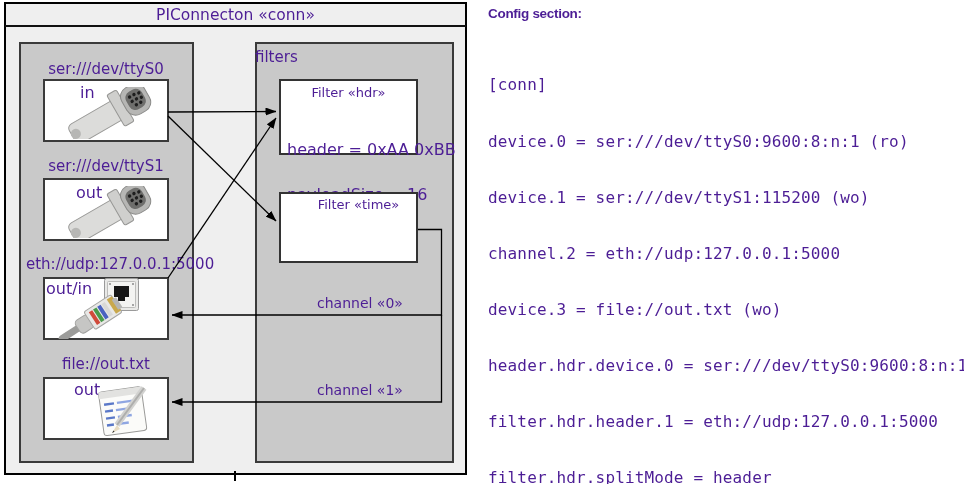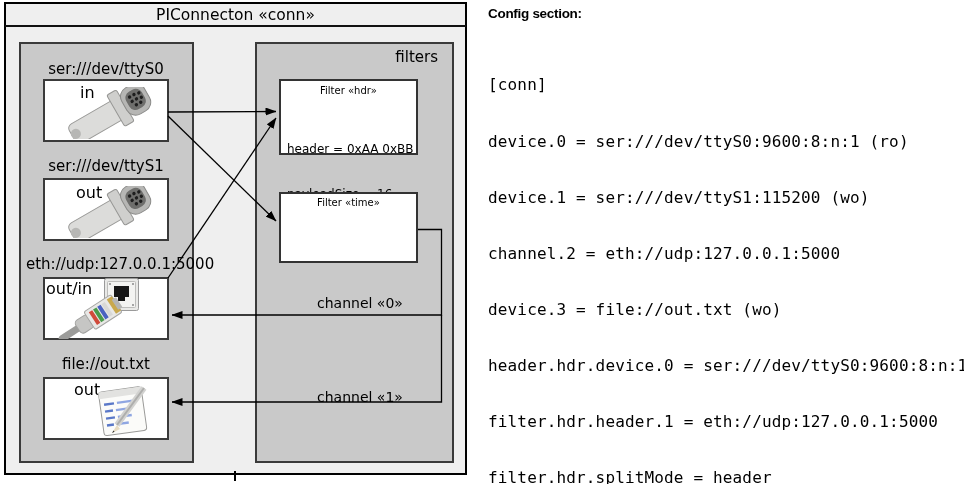--- a/index.html
+++ b/index.html
@@ -1,18 +1,18 @@
 <!DOCTYPE html>
 <html><head>
 <meta charset="utf-8">
 <style>
   html,body { margin:0; padding:0; background:#ffffff; }
   .stage {
     position:relative; width:964px; height:484px; background:#ffffff;
-    font-family:"DejaVu Sans","Liberation Sans",sans-serif; color:#000000;
+    font-family:"DejaVu Sans","Liberation Sans",sans-serif; color:#4c1d95;
     overflow:hidden;
   }
   .abs { position:absolute; box-sizing:border-box; }
 
   
   .outer-frame {
     left:4px; top:2px; width:463px; height:473px;
     background:#efefef; border:2px solid #000000;
   }
   .diagram-title {
@@ -21,30 +21,30 @@
   }
   .title-sep { left:5px; top:25px; width:461px; height:2px; background:#101010; }
   .bottom-notch { left:234px; top:471px; width:2px; height:10px; background:#000; }
 
   .panel {
     background:#c9c9c9; border:2px solid #3a3a3a;
   }
   .panel-devices { left:19px; top:42px; width:175px; height:421px; }
   .panel-filters { left:255px; top:42px; width:199px; height:421px; }
   .filters-label {
-    left:255px; top:48px; width:183px; text-align:right; font-size:15px;
+    left:255px; top:48px; width:183px; text-align:left; font-size:15px;
   }
 
   .dev-label { font-size:15px; text-align:center; white-space:nowrap; }
   .dev-box { background:#ffffff; border:2px solid #3a3a3a; width:126px; height:63px; }
   .port-label { font-size:16px; line-height:17px; white-space:nowrap; }
 
   .filter-box { background:#ffffff; border:2px solid #333333; width:139px; }
-  .filter-title { width:139px; text-align:center; font-size:10px; white-space:nowrap; }
-  .filter-props { font-size:12px; line-height:15px; white-space:pre; }
+  .filter-title { width:139px; text-align:center; font-size:13px; white-space:nowrap; }
+  .filter-props { font-size:16px; line-height:15px; white-space:pre; }
 
   .channel-label { width:100px; font-size:14px; white-space:nowrap; }
 
   .lines-layer { left:0; top:0; pointer-events:none; }
 
   
   .config-heading {
     left:488px; top:6px; font-size:13.5px; font-weight:bold; letter-spacing:-0.3px;
     font-family:"Liberation Sans","DejaVu Sans",sans-serif;
   }
@@ -155,24 +155,24 @@
   </svg>
 
   <div class="abs filter-box" style="left:279px; top:79px; height:76px;"></div>
   <div class="abs filter-title" style="left:279px; top:85px;">Filter «hdr»</div>
   <div class="abs filter-props" style="left:287px; top:112px;">
     <div>header = 0xAA 0xBB</div>
     <div>payloadSize = 16</div>
   </div>
 
   <div class="abs filter-box" style="left:279px; top:192px; height:71px;"></div>
-  <div class="abs filter-title" style="left:279px; top:197px;">Filter «time»</div>
+  <div class="abs filter-title" style="left:289px; top:197px;">Filter «time»</div>
 
   <div class="abs channel-label" style="left:317px; top:295px;">channel «0»</div>
-  <div class="abs channel-label" style="left:317px; top:382px;margin-top:7px;">channel «1»</div>
+  <div class="abs channel-label" style="left:317px; top:382px;">channel «1»</div>
 
   <svg class="abs lines-layer" width="964" height="484" viewBox="0 0 964 484">
     <defs>
       <marker id="arr" markerWidth="11" markerHeight="8" refX="10.5" refY="4" orient="auto" markerUnits="userSpaceOnUse">
         <path d="M0,0 L11,4 L0,8 Z" fill="#000"></path>
       </marker>
     </defs>
     <g stroke="#000" stroke-width="1.3" fill="none">
       <path d="M168,112 L276,111.5" marker-end="url(#arr)"></path>
       <path d="M168,116 L276,221" marker-end="url(#arr)"></path>

